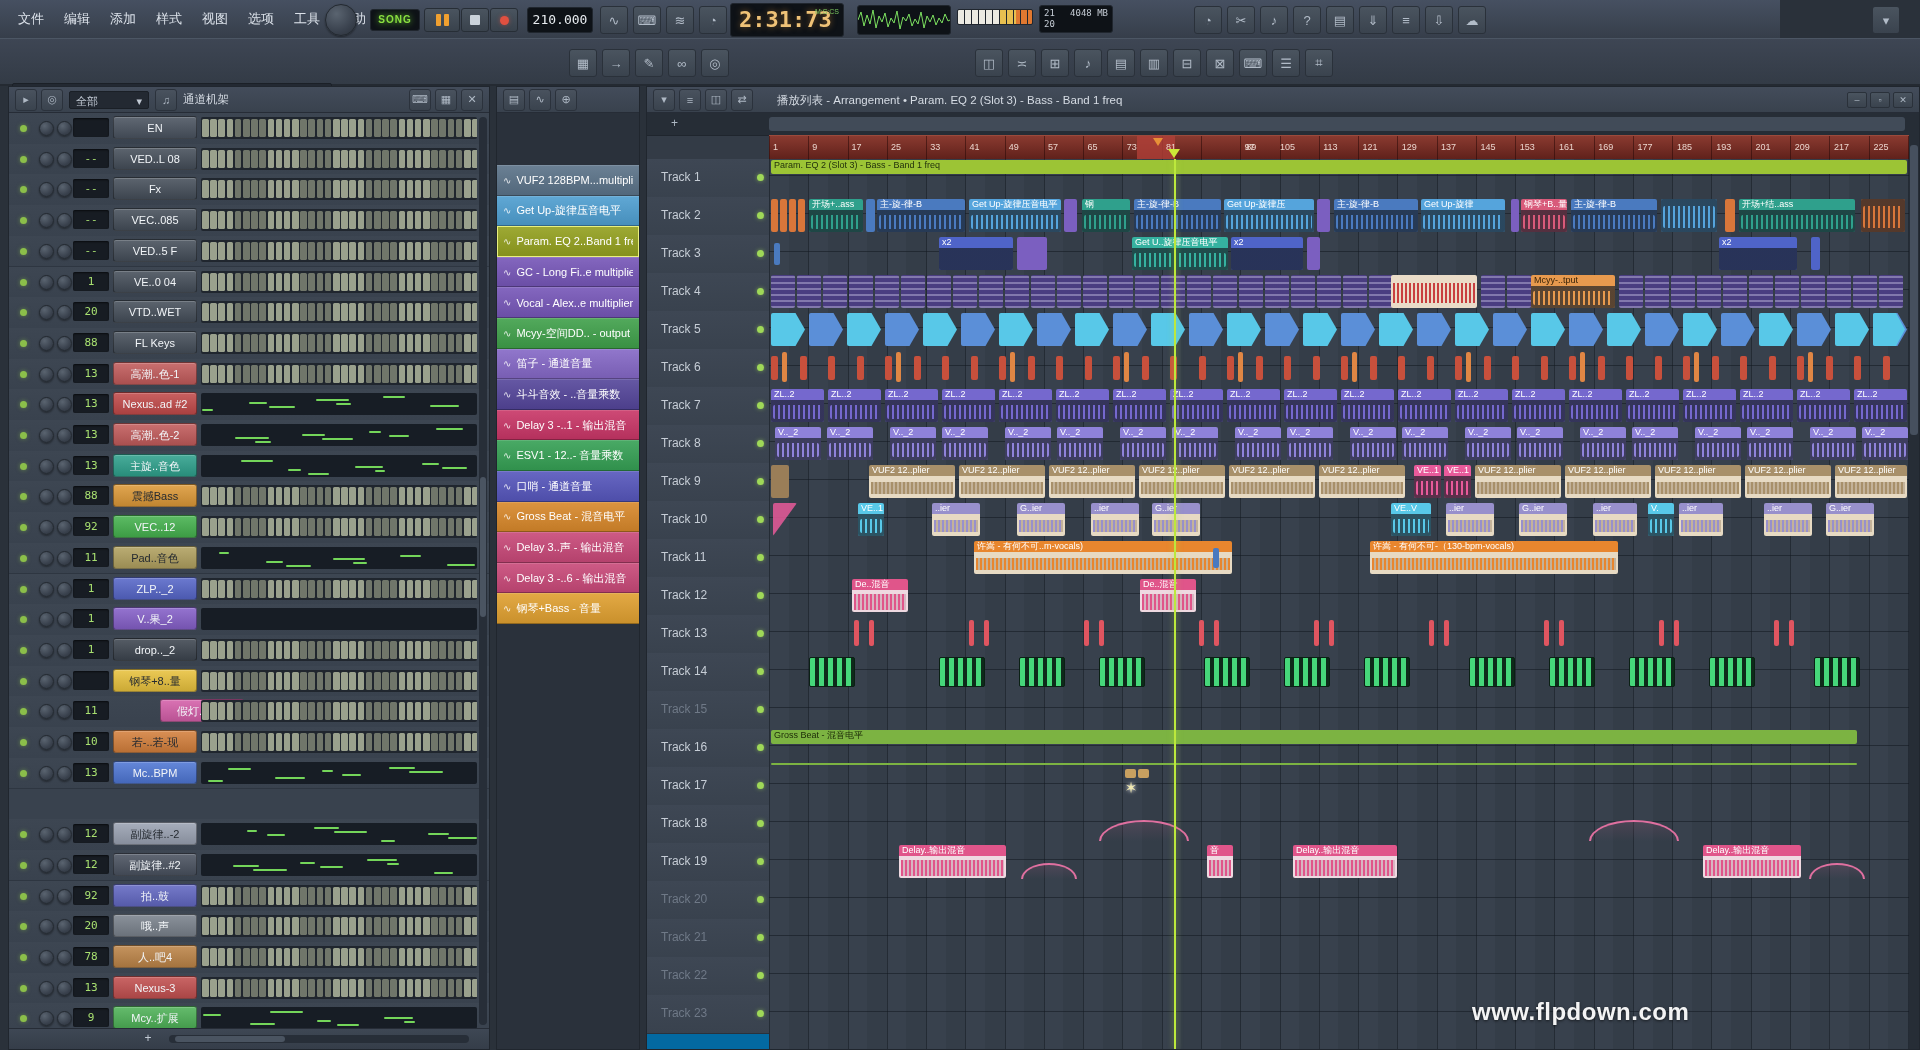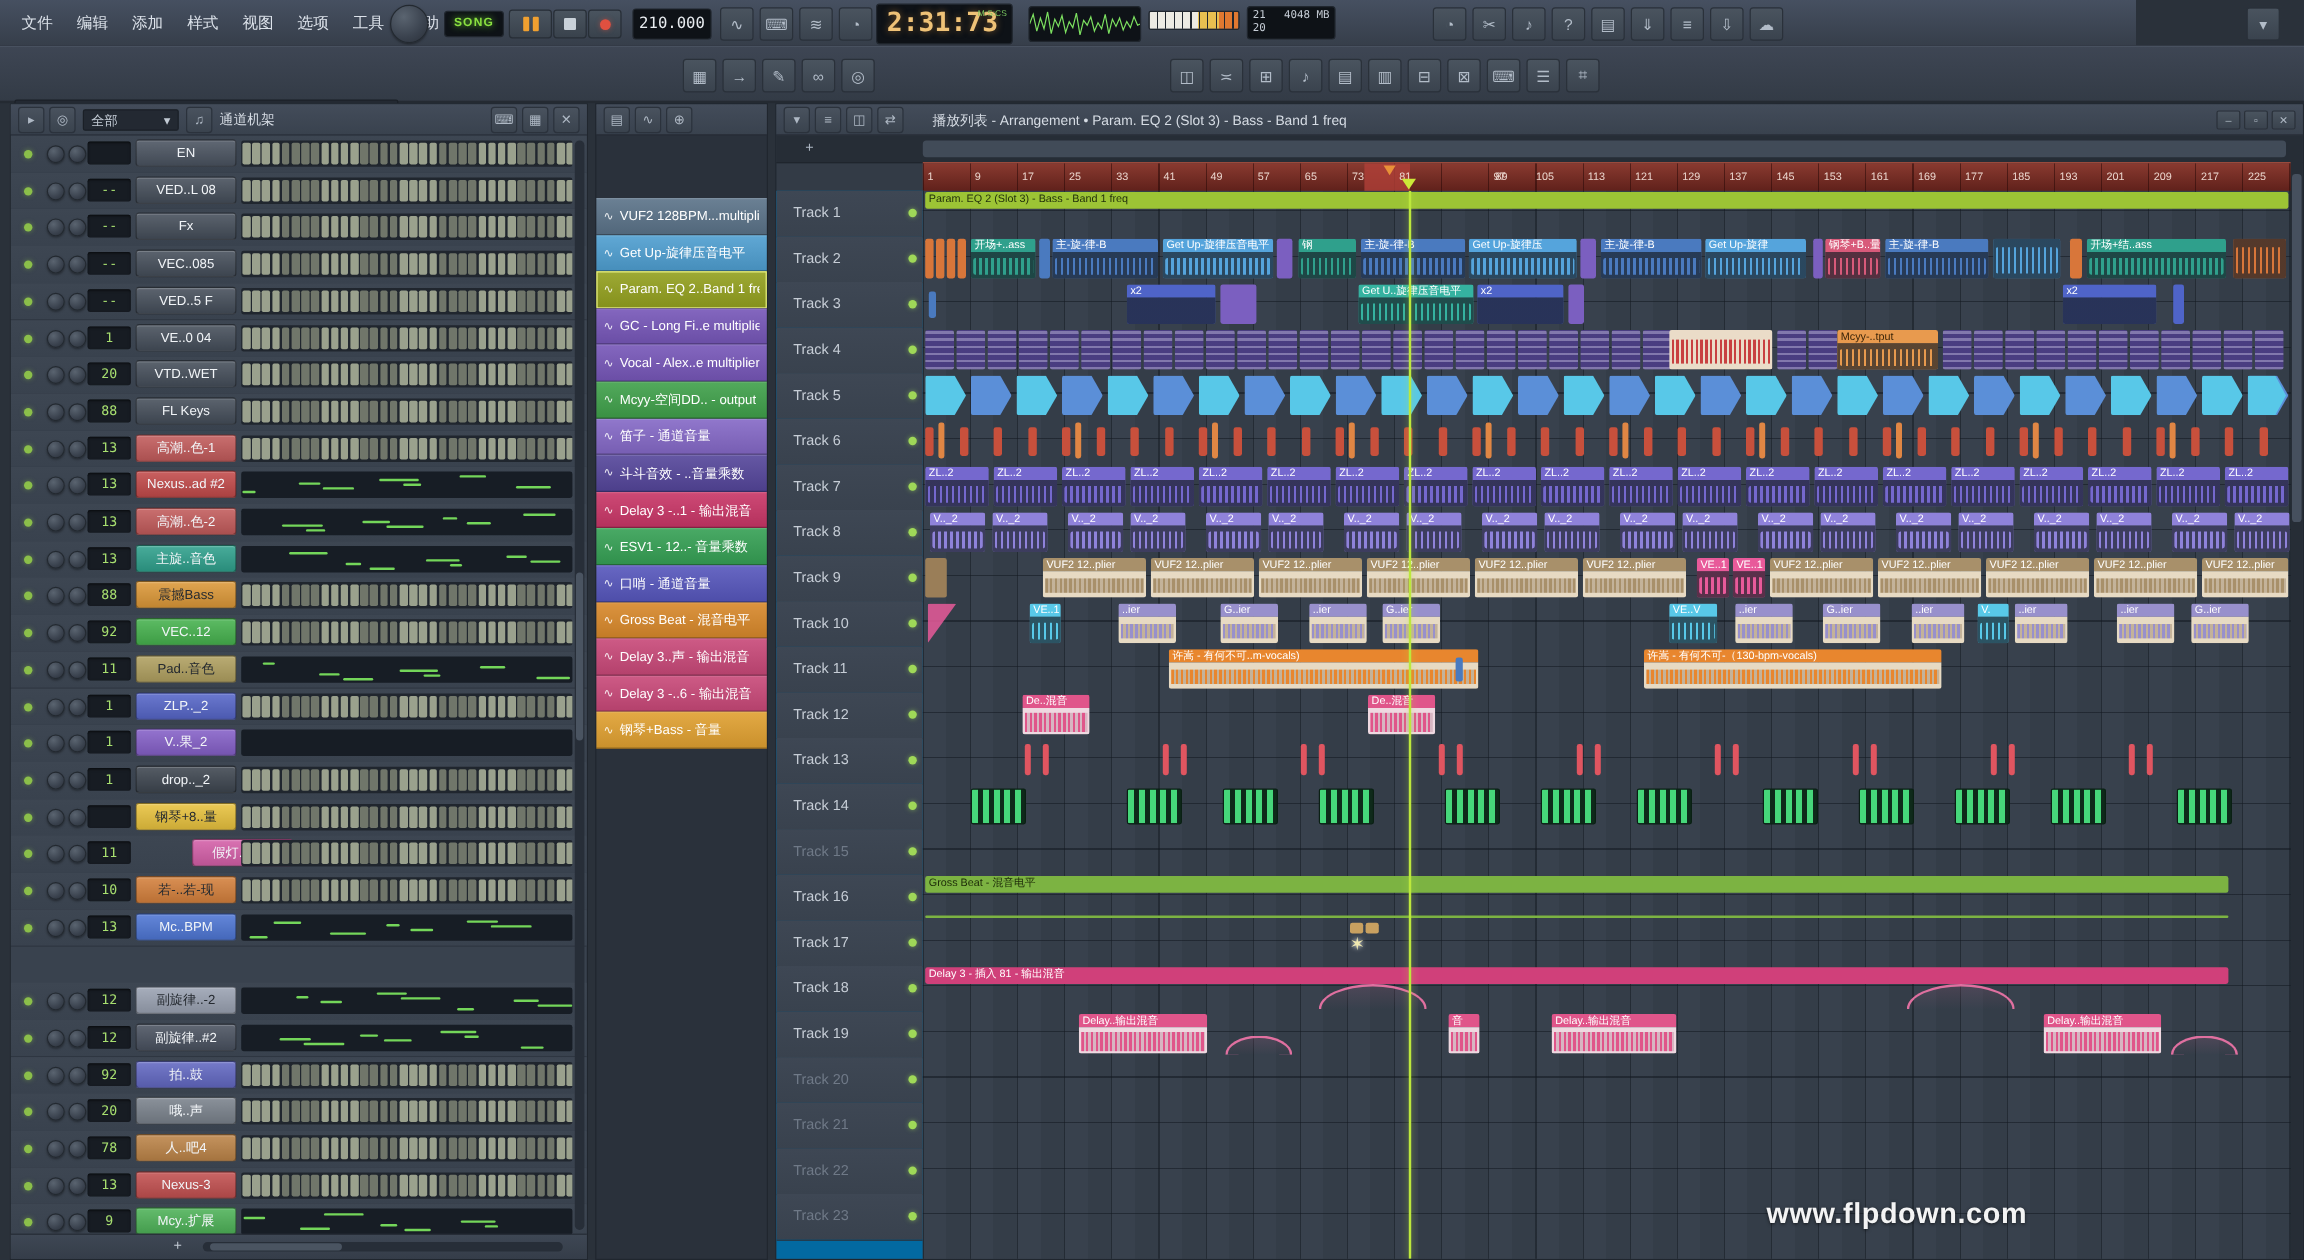--- a/index.html
+++ b/index.html
@@ -2001,23 +2001,20 @@
         <div class="clip steps nohd" style="left: 860px; top: 498px; width: 46px; height: 30px; --c: #3FBF68;"></div>
         <div class="clip steps nohd" style="left: 940px; top: 498px; width: 46px; height: 30px; --c: #3FBF68;"></div>
         <div class="clip steps nohd" style="left: 1045px; top: 498px; width: 46px; height: 30px; --c: #3FBF68;"></div>
         <div class="clip bar" style="left: 2px; top: 571px; width: 1086px; height: 14px; --c: #7CB342;">
           <div class="hd" style="color: rgb(28, 42, 8);">Gross Beat - 混音电平</div>
         </div>
         <div class="clip solid nohd" style="left: 2px; top: 604px; width: 1086px; height: 2px; --c: #7CB342;"></div>
         <div class="clip solid nohd" style="left: 356px; top: 610px; width: 11px; height: 9px; --c: #C8A060;"></div>
         <div class="clip solid nohd" style="left: 369px; top: 610px; width: 11px; height: 9px; --c: #C8A060;"></div>
         <div class="clip spark" style="left: 352px; top: 620px; width: 20px; height: 20px; --c: #888;">✶</div>
-        <div class="clip bar" style="left: 2px; top: 647px; width: 1086px; height: 14px; --c: #D0407A;">
-          <div class="hd">Delay 3 - 插入 81 - 输出混音</div>
-        </div>
         <div class="clip hump nohd" style="left: 330px; top: 661px; width: 90px; height: 21px; --c: #E070A0;"></div>
         <div class="clip hump nohd" style="left: 820px; top: 661px; width: 90px; height: 21px; --c: #E070A0;"></div>
         <div class="clip vocal2" style="left: 130px; top: 686px; width: 107px; height: 33px; --c: #E0558A;">
           <div class="hd">Delay..输出混音</div>
           <div class="bd"></div>
         </div>
         <div class="clip hump nohd" style="left: 252px; top: 704px; width: 56px; height: 16px; --c: #E070A0;"></div>
         <div class="clip vocal2" style="left: 438px; top: 686px; width: 26px; height: 33px; --c: #E0558A;">
           <div class="hd">音</div>
           <div class="bd"></div>

